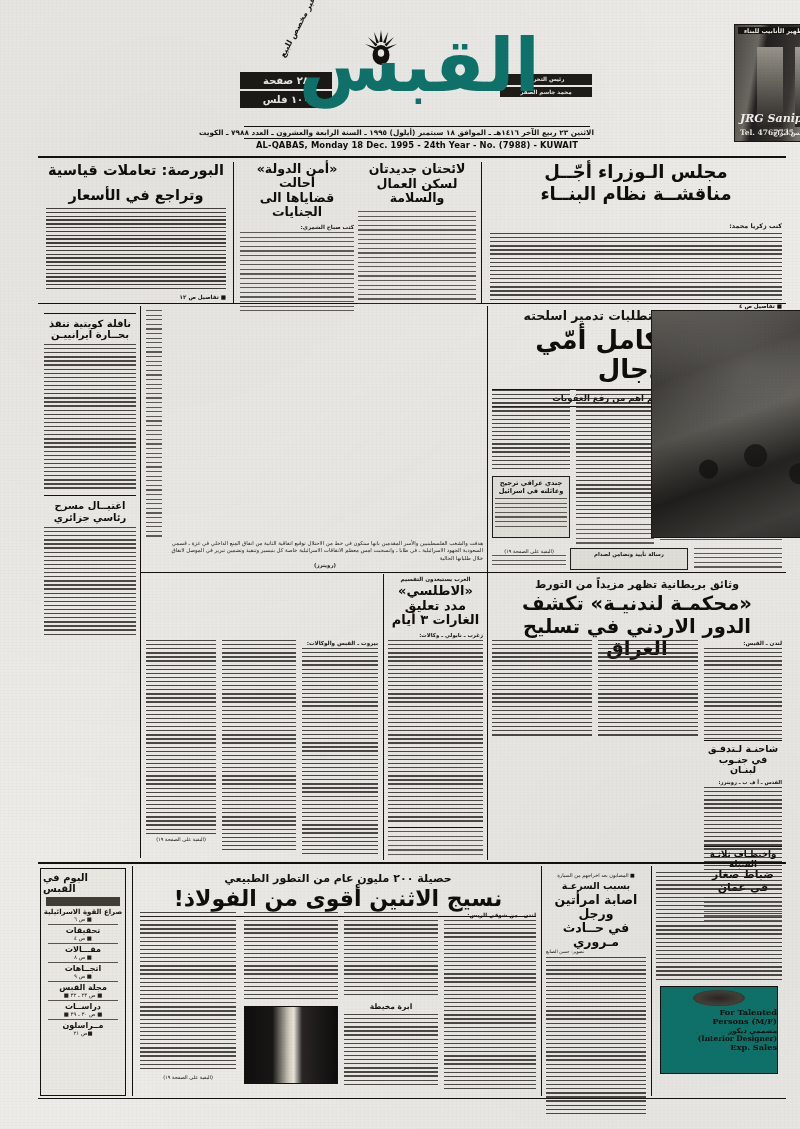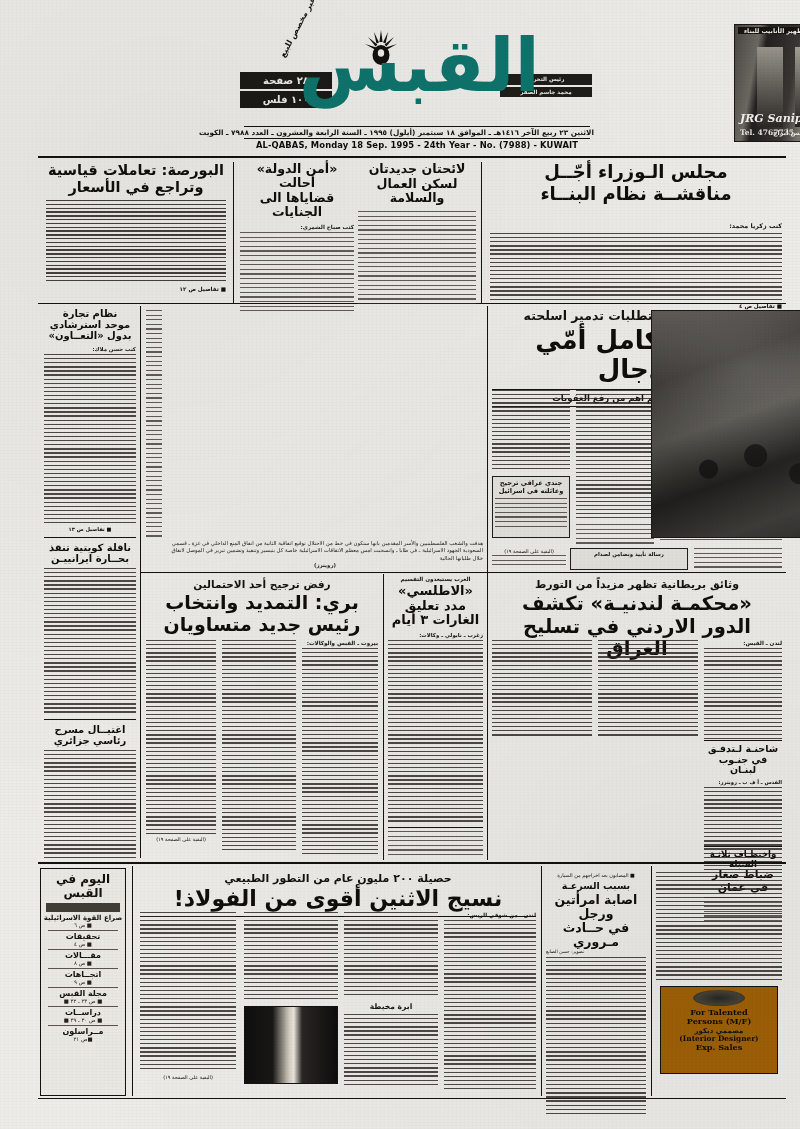--- a/index.html
+++ b/index.html
@@ -156,29 +156,29 @@
   }
 
   .bullet-line {
     font-size: 8.6px; font-weight: bold; letter-spacing: 1.6px;
     text-align: center; color: #14120e;
   }
   .sq { display:inline-block; width:5px; height:5px; background:#14120e; margin-left:4px; vertical-align:middle; }
 
   .index-box { border: 1.2px solid #15130f; background: #eceae4; }
   .index-head {
-    font-size: 12px; font-weight: bold; text-align:center; letter-spacing:-.4px;
+    font-size: 10px; font-weight: bold; text-align:left; letter-spacing:-.4px;
     padding: 1px 0;
   }
   .index-bar { height:9px; background:#413e38; margin:2px 3px; }
   .index-item { font-size:8px; font-weight:bold; text-align:center; letter-spacing:3px; color:#16140f;}
   .index-pg { font-size:5.4px; text-align:center; color:#24211c; }
   .index-rule { height:1px; background:#5a564e; margin:1.5px 5px; }
 
-  .jobs-box { border:1.4px solid #15130f; background:#a16207; text-align:center; direction:ltr; }
+  .jobs-box { border:1.4px solid #15130f; background:#0f766e; text-align:right; direction:ltr; }
   .jobs-seal {
     width:52px;height:16px;margin:3px auto 2px;
     background: radial-gradient(ellipse, #2b2824 0%, #474339 60%, #201e1a 100%);
     border-radius:50%;
   }
   .jobs-line { font-size:8.2px; font-weight:bold; font-family:"DejaVu Serif", serif; line-height:1.15; color:#100e0b;}
   .jobs-ar { font-size:7px; font-weight:bold; direction:rtl; }
 
   .boxnote { border:1px solid #22201b; background:#e7e5df; }
   .tiny-hd { font-size:6.6px; font-weight:bold; text-align:center; letter-spacing:-.2px; }
@@ -232,21 +232,21 @@
       <div class="staffbox">رئيس التحرير</div>
       <div style="height:2px"></div>
       <div class="staffbox">محمد جاسم الصقر</div>
     </div>
 
     <div class="abs nameplate" style="left:320px;top:30px;width:220px;height:85px;font-size:74px;">القبس</div>
 
     <div class="abs rule-h" style="left:244px;top:126px;width:346px;"></div>
     <div class="abs dateline-ar" style="left:240px;top:128px;width:354px;">الاثنين ٢٣ ربيع الآخر ١٤١٦هـ ـ الموافق ١٨ سبتمبر (أيلول) ١٩٩٥ ـ السنة الرابعة والعشرون ـ العدد ٧٩٨٨ ـ الكويت</div>
     <div class="abs rule-h" style="left:244px;top:138px;width:346px;"></div>
-    <div class="abs dateline-en" style="left:240px;top:140px;width:354px;">AL-QABAS, Monday 18 Sep. 1995 - 24th Year - No. (7988) - KUWAIT</div>
+    <div class="abs dateline-en" style="left:240px;top:140px;width:354px;">AL-QABAS, Monday 18 Dec. 1995 - 24th Year - No. (7988) - KUWAIT</div>
   </div>
 
   <div class="abs rule-h thick" style="left:38px;top:156px;width:748px;"></div>
 
   <div class="abs rule-v" style="left:233px;top:162px;height:142px;"></div>
   <div class="abs rule-v" style="left:481px;top:162px;height:142px;"></div>
   <div class="abs rule-h" style="left:38px;top:303px;width:748px;"></div>
 
   <div class="abs" style="left:490px;top:162px;width:292px;">
     <div class="hl" style="font-size:18px;letter-spacing:1px;">مجلس الـوزراء أجّــل</div>
@@ -265,36 +265,28 @@
 
   <div class="abs" style="left:240px;top:162px;width:114px;">
     <div class="hl" style="font-size:12.6px;">«أمن الدولة» أحالت</div>
     <div class="hl" style="font-size:12.6px;margin-top:1px;">قضاياها الى الجنايات</div>
     <div class="byline" style="font-size:5.6px;margin-top:5px;">كتب صباح الشمري:</div>
     <div class="body-lines sparse" style="height:82px;margin-top:2px;"></div>
   </div>
 
   <div class="abs" style="left:46px;top:162px;width:180px;">
     <div class="hl" style="font-size:14.5px;">البورصة: تعاملات قياسية</div>
-    <div class="hl" style="font-size:14.5px;margin-top:1px;">وتراجع في الأسعار</div>
+    <div class="hl" style="font-size:14.5px;margin-top:9px;">وتراجع في الأسعار</div>
     <div class="body-lines tight" style="height:84px;margin-top:5px;"></div>
     <div style="font-size:5.6px;font-weight:bold;margin-top:2px;">■ تفاصيل ص ١٢</div>
   </div>
 
   <div class="abs rule-v" style="left:140px;top:306px;height:552px;"></div>
 
   <div class="abs" style="left:44px;top:308px;width:92px;">
-    <div>
-      <div class="hl" style="font-size:10px;">نظام تجارة</div>
-      <div class="hl" style="font-size:10px;">موحد استرشادي</div>
-      <div class="hl" style="font-size:10px;">بدول «التعــاون»</div>
-      <div class="byline" style="font-size:5.4px;margin-top:4px;">كتب حسن ملاك:</div>
-      <div class="body-lines" style="height:172px;margin-top:2px;"></div>
-      <div style="font-size:5.2px;font-weight:bold;text-align:center;">■ تفاصيل ص ١٣</div>
-    </div>
 
     <div class="rule-h" style="margin:5px 0 4px;"></div>
 
     <div>
       <div class="hl" style="font-size:10px;">ناقلة كويتية تنقذ</div>
       <div class="hl" style="font-size:10px;">بحــارة ايرانييـن</div>
       <div class="body-lines" style="height:146px;margin-top:4px;"></div>
     </div>
 
     <div class="rule-h" style="margin:5px 0 4px;"></div>
@@ -358,25 +350,20 @@
   </div>
 
   <div class="abs" style="left:146px;top:310px;width:16px;">
     <div class="body-lines sparse" style="height:228px;"></div>
   </div>
 
   <div class="abs rule-h" style="left:140px;top:572px;width:646px;"></div>
   <div class="abs rule-v" style="left:383px;top:574px;height:286px;"></div>
   <div class="abs rule-v" style="left:487px;top:574px;height:286px;"></div>
 
-  <div class="abs" style="left:146px;top:578px;width:232px;">
-    <div class="kicker" style="font-size:10.5px;">رفض ترجيح أحد الاحتمالين</div>
-    <div class="hl" style="font-size:19px;margin-top:2px;">بري: التمديد وانتخاب</div>
-    <div class="hl" style="font-size:19px;margin-top:1px;">رئيس جديد متساويان</div>
-  </div>
   <div class="abs" style="left:302px;top:640px;width:76px;">
     <div style="font-size:5.6px;font-weight:bold;">بيروت ـ القبس والوكالات:</div>
     <div class="body-lines" style="height:208px;margin-top:2px;"></div>
   </div>
   <div class="abs" style="left:222px;top:640px;width:74px;">
     <div class="body-lines" style="height:212px;"></div>
   </div>
   <div class="abs" style="left:146px;top:640px;width:70px;">
     <div class="body-lines" style="height:194px;"></div>
     <div style="font-size:5px;text-align:center;margin-top:2px;">(البقية على الصفحة ١٩)</div>

